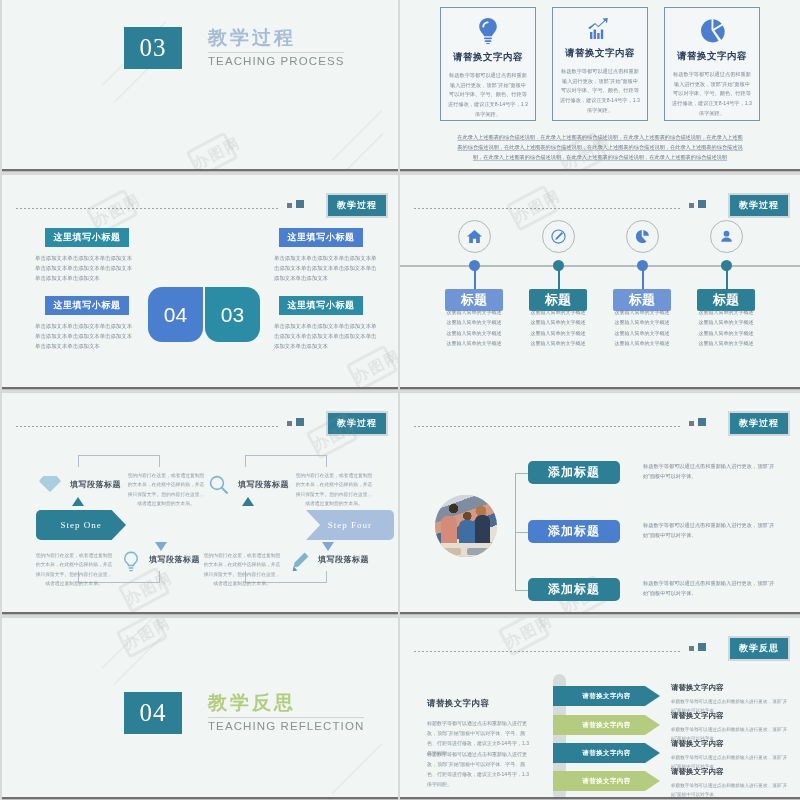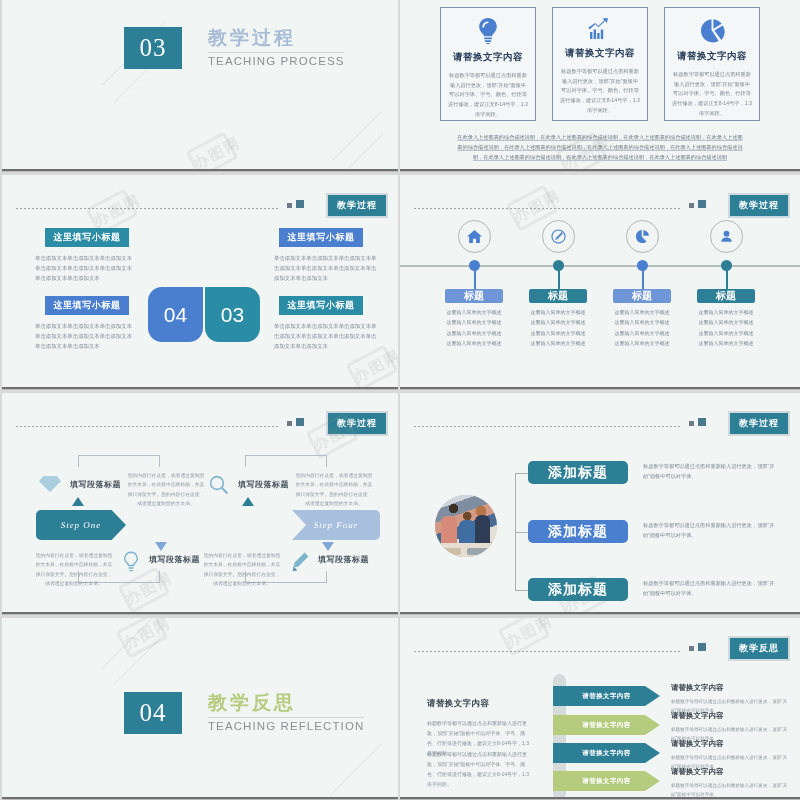--- a/index.html
+++ b/index.html
@@ -96,45 +96,44 @@
   
   .tl-line{position:absolute;left:0;right:0;height:2px;background:#b5bdbc;}
   .tl-circ{
     position:absolute;width:33px;height:33px;border-radius:50%;
     border:1px solid #b0b8b7;background:#f1f5f4;
     display:flex;align-items:center;justify-content:center;color:#4a7fd0;
   }
   .tl-dot{position:absolute;width:11px;height:11px;border-radius:50%;}
   .tl-stem{position:absolute;width:1.5px;}
   .tl-tag{
-    position:absolute;width:58px;height:14px;border-radius:2px;color:#fff;
-    font-size:10px;font-weight:bold;display:flex;align-items:center;justify-content:center;
+    position:absolute;width:58px;height:22px;border-radius:2px;color:#fff;
+    font-size:13px;font-weight:bold;display:flex;align-items:center;justify-content:center;
   }
   .tl-p{position:absolute;width:72px;font-size:5px;line-height:2.05;color:#7d8793;text-align:center;}
 
   
   .chev{
     position:absolute;height:30px;display:flex;align-items:center;justify-content:center;
     color:#fff;font-size:9px;letter-spacing:1px;
     font-family:"Liberation Serif","DejaVu Serif",serif;
-    font-style:italic;
   }
   .step-h{position:absolute;font-size:8px;font-weight:bold;color:#4a5560;letter-spacing:.5px;}
   .step-p{position:absolute;width:78px;font-size:4.8px;line-height:1.95;color:#8d969f;text-align:center;}
   .tri{position:absolute;width:0;height:0;}
   .brk{position:absolute;border-color:#b6bec5;border-style:solid;}
 
   
   .photo{
     position:absolute;width:62px;height:62px;border-radius:50%;overflow:hidden;
     background:#cfc6bb;
   }
   .pill{
-    position:absolute;width:100px;height:23px;border-radius:5px;color:#fff;
-    font-size:14px;font-weight:bold;display:flex;align-items:center;justify-content:center;
+    position:absolute;width:92px;height:23px;border-radius:5px;color:#fff;
+    font-size:12px;font-weight:bold;display:flex;align-items:center;justify-content:center;
     letter-spacing:1px;
   }
   .pill-p{position:absolute;font-size:5.2px;line-height:2;color:#7d8793;}
   .conn{position:absolute;background:#aab3b2;}
 
   
   .refl-h{font-size:8.5px;font-weight:bold;color:#3c4750;letter-spacing:.4px;}
   .refl-p{font-size:5px;line-height:2;color:#838d96;}
   .arrow{
     position:absolute;height:20px;color:#fff;font-size:6.5px;font-weight:bold;
@@ -340,21 +339,21 @@
           <path stroke="#7fb4cd" stroke-width="2" d="M12.8 12.8L18.5 18.5"></path>
         </svg>
     </div>
     <div class="step-h" style="left:236px;top:86px;">填写段落标题</div>
     <div class="step-p" style="left:293px;top:78px;">您的内容打在这里，或者通过复制您的文本后，在此框中选择粘贴，并选择只保留文字。您的内容打在这里，或者通过复制您的文本后。</div>
 
     <div class="tri" style="left:70px;top:104px;border-left:6px solid transparent;border-right:6px solid transparent;border-bottom:9px solid #2d7f96;"></div>
     <div class="tri" style="left:240px;top:104px;border-left:6px solid transparent;border-right:6px solid transparent;border-bottom:9px solid #2d7f96;"></div>
 
     <div class="chev" style="left:34px;top:117px;width:90px;background:#2d7f96;border-radius:5px 0 0 5px;clip-path:polygon(0 0,84% 0,100% 50%,84% 100%,0 100%);">Step One</div>
-    <div class="chev" style="left:290px;top:117px;width:88px;background:#a8bfde;border-radius:0 5px 5px 0;clip-path:polygon(0 0,100% 0,100% 100%,0 100%,16% 50%);">Step Four</div>
+    <div class="chev" style="left:304px;top:117px;width:88px;background:#a8bfde;border-radius:0 5px 5px 0;clip-path:polygon(0 0,100% 0,100% 100%,0 100%,16% 50%);">Step Four</div>
 
     <div class="tri" style="left:153px;top:149px;border-left:6px solid transparent;border-right:6px solid transparent;border-top:9px solid #7fa8d6;"></div>
     <div class="tri" style="left:320px;top:149px;border-left:6px solid transparent;border-right:6px solid transparent;border-top:9px solid #7fa8d6;"></div>
 
     <div class="step-p" style="left:33px;top:158px;">您的内容打在这里，或者通过复制您的文本后，在此框中选择粘贴，并选择只保留文字。您的内容打在这里，或者通过复制您的文本后。</div>
     <div style="position:absolute;left:120px;top:158px;">
       <svg width="18" height="22" viewBox="0 0 18 22">
           <path fill="none" stroke="#7fb4cd" stroke-width="1.4" d="M9 1.2a6.2 6.2 0 00-3.6 11.2c.7.6 1.1 1.3 1.1 2.1h5c0-.8.4-1.5 1.1-2.1A6.2 6.2 0 009 1.2z"></path>
           <path stroke="#7fb4cd" stroke-width="1.3" d="M6.6 17h4.8M7.3 19.6h3.4"></path>
         </svg>

